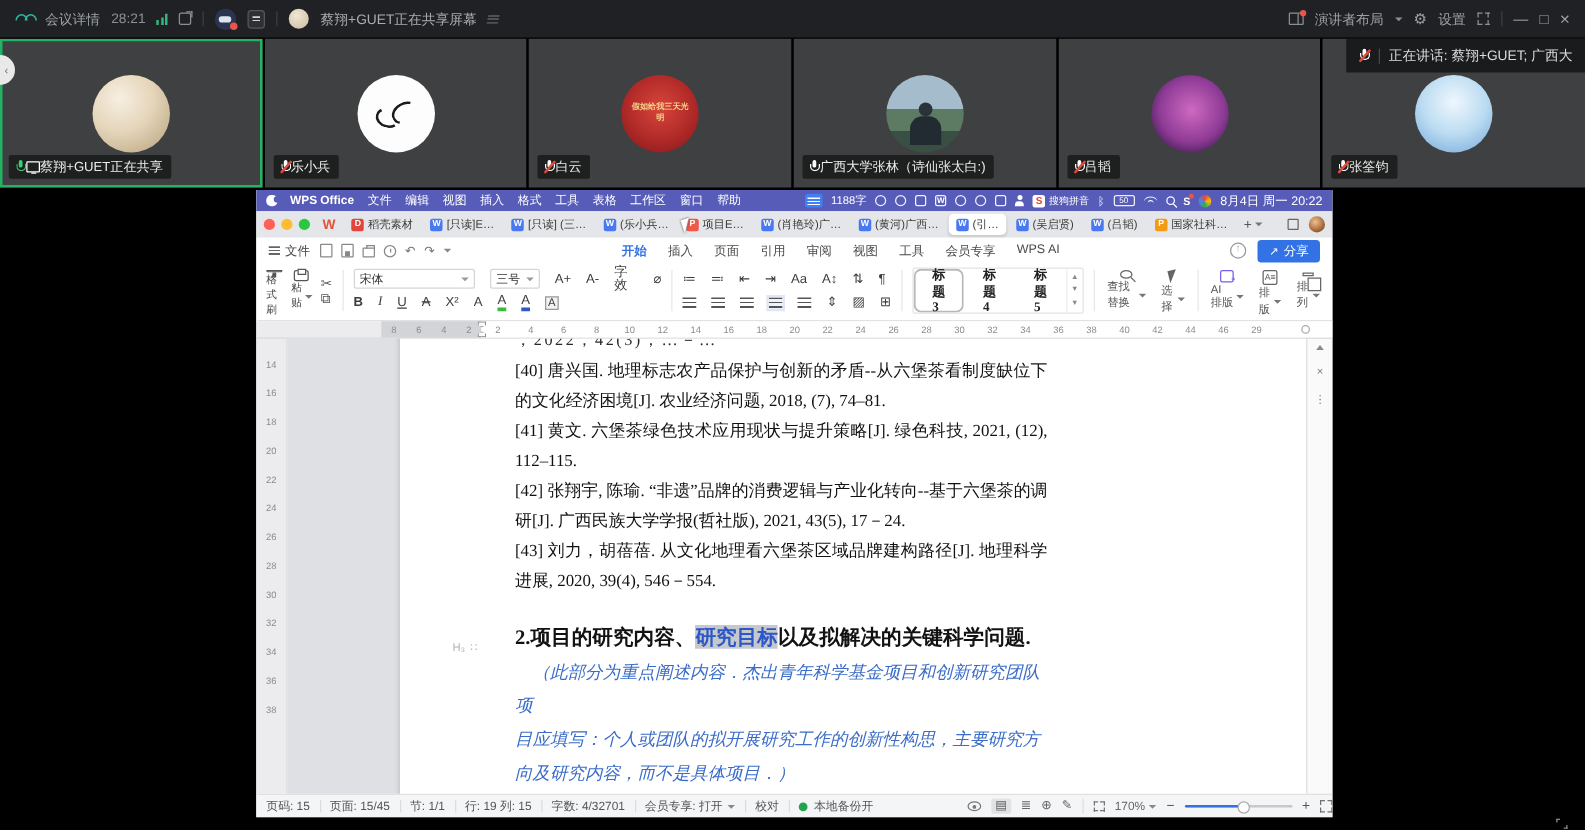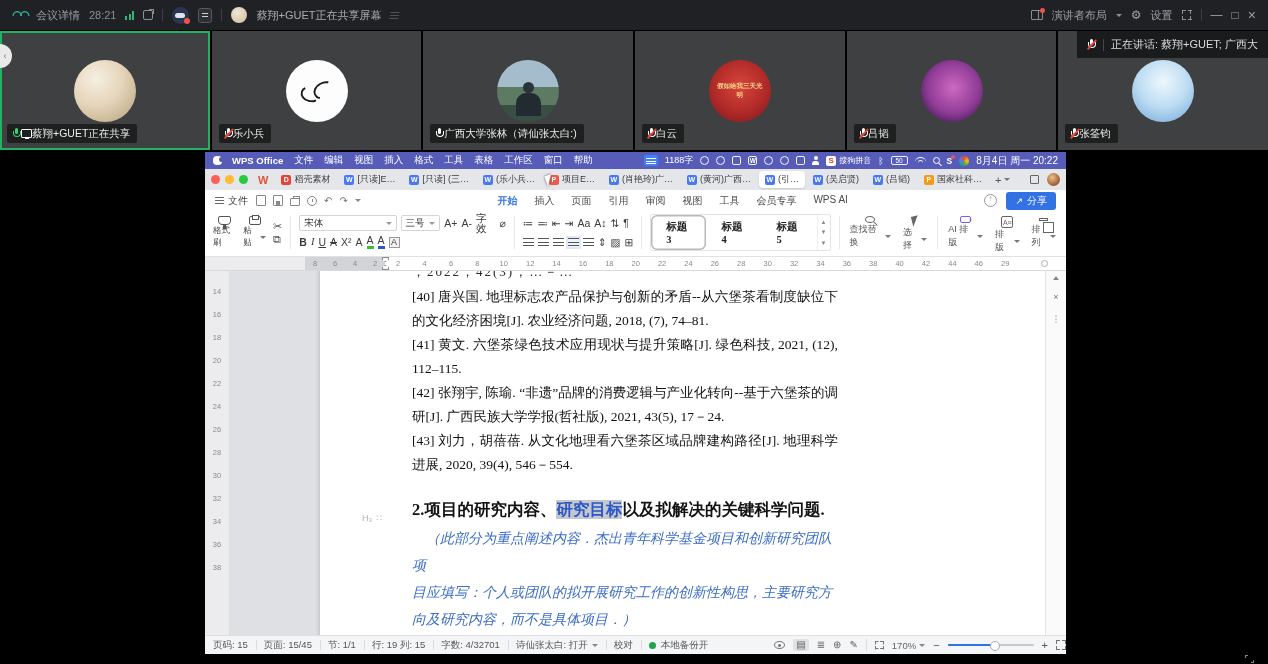--- a/index.html
+++ b/index.html
@@ -148,21 +148,21 @@
 .toolbar{height:46px;background:#fff;border-bottom:1px solid #e2e2e2;display:flex;align-items:stretch;padding:3px 8px 5px;gap:8px;flex:0 0 auto;color:#333}
 .vsep{width:1px;background:#e8e8e8;margin:2px 0;flex:0 0 auto}
 .grp{display:flex;flex-direction:column;justify-content:space-between}
 .clipgrp{flex-direction:row;gap:7px;align-items:center}
 .bigbtn{display:flex;flex-direction:column;align-items:center;justify-content:space-between;font-size:8.5px;color:#444;height:100%;padding:2px 0}
 .brush{width:13px;height:12px;border:1.2px solid #555;border-radius:2px 2px 4px 4px;position:relative}
 .brush::after{content:"";position:absolute;left:4px;bottom:-5px;width:3px;height:4px;background:#555}
 .clip{width:12px;height:14px;border:1.2px solid #555;border-radius:2px;position:relative}
 .clip::before{content:"";position:absolute;left:2px;top:-2px;width:5px;height:2.5px;border:1.1px solid #555;background:#fff}
 .smallcol{display:flex;flex-direction:column;justify-content:space-around;font-size:11px;color:#555}
-.glyphrow{display:flex;align-items:center;gap:4px;font-size:10.5px;color:#3c3c3c;height:18px}
+.glyphrow{display:flex;align-items:center;gap:12px;font-size:10.5px;color:#3c3c3c;height:18px}
 .sel{border:1px solid #d5d5d5;border-radius:2px;font-size:9.5px;height:16px;display:flex;align-items:center;justify-content:space-between;padding:0 4px;color:#333}
 .sel-font{width:104px}.sel-size{width:42px}
 .g{display:inline-flex;align-items:center;line-height:1}
 .gb{font-weight:bold}.gi{font-style:italic;font-family:"Liberation Serif",serif}.gu{text-decoration:underline}
 .gstrike{text-decoration:line-through}
 .g-hl{border-bottom:3px solid #3bba3b;padding-bottom:0}
 .g-fc{border-bottom:3px solid #2e57c9;padding-bottom:0}
 .g-box{border:1px solid #999;font-size:9px;padding:0 1.5px;background:#f2f2f2}
 .alignic{width:11px;height:9px;background:linear-gradient(#555 0 1.2px,transparent 1.2px 3.6px,#555 3.6px 4.8px,transparent 4.8px 7.2px,#555 7.2px 8.4px,transparent 8.4px)}
 .alignic.sel-al{outline:2px solid #dfe8f8;background-color:#eef3fc}
@@ -301,44 +301,44 @@
         </div>
         <div class="nameplate">
           <span class="mic">
             <span class="slash"></span>
           </span>
 
           <span class="pname">乐小兵</span>
         </div>
       </div>
 
-      <div class="tile i3 mic-on">
-        <div class="avatar">
-
-          <span class="av-fig"></span>
-        </div>
-        <div class="nameplate">
-          <span class="mic"></span>
-
-          <span class="pname">广西大学张林（诗仙张太白:)</span>
-        </div>
-      </div>
-
       <div class="tile i2 mic-muted">
         <div class="avatar">
 
           <span class="av-text">假如给我三天光明</span>
 
         </div>
         <div class="nameplate">
           <span class="mic">
             <span class="slash"></span>
           </span>
 
           <span class="pname">白云</span>
+        </div>
+      </div>
+
+      <div class="tile i3 mic-on">
+        <div class="avatar">
+
+          <span class="av-fig"></span>
+        </div>
+        <div class="nameplate">
+          <span class="mic"></span>
+
+          <span class="pname">广西大学张林（诗仙张太白:)</span>
         </div>
       </div>
 
       <div class="tile i4 mic-muted">
         <div class="avatar">
           
           
           
         </div>
         <div class="nameplate">
@@ -735,21 +735,21 @@
     </div>
 
     <div class="statusbar">
       <div class="stitems">
 
       <span class="stitem i0">页码: 15</span>
           <span class="stitem i1">页面: 15/45</span>
           <span class="stitem i2">节: 1/1</span>
           <span class="stitem i3">行: 19  列: 15</span>
           <span class="stitem i4">字数: 4/32701</span>
-          <span class="stitem i5">诗仙张太白: 打开</span>
+          <span class="stitem i5">会员专享: 打开</span>
           <span class="stitem i6">校对</span>
           <span class="stitem i7">本地备份开</span>
         </div>
       <div class="stright">
         <span class="eye"></span>
         <span class="vic boxed">▤</span>
         <span class="vic">≣</span>
         <span class="vic">⊕</span>
         <span class="vic">✎</span>
         <span class="vdiv" style="background:#ddd"></span>

